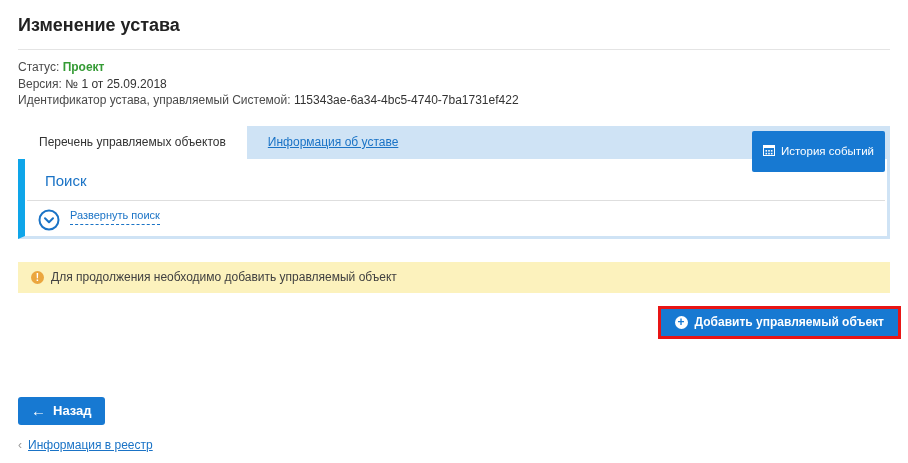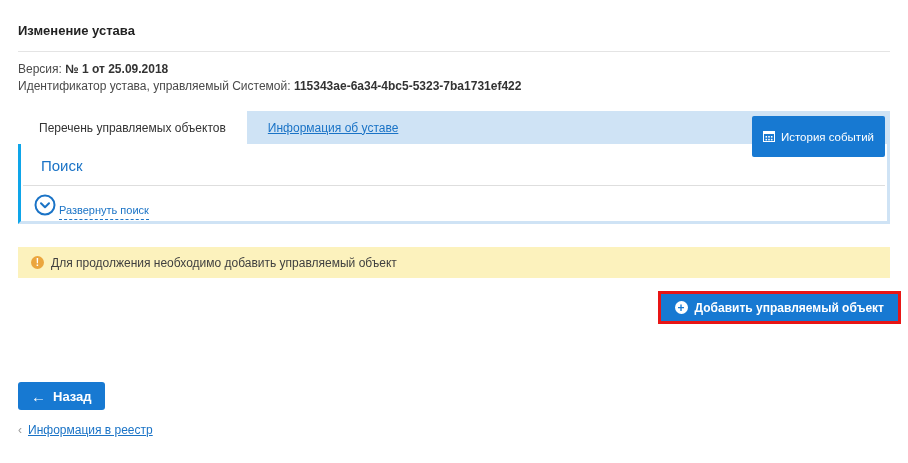--- a/index.html
+++ b/index.html
@@ -7,35 +7,35 @@
   body {
     font-family: "Liberation Sans", sans-serif;
     background: #ffffff;
     color: #333;
     overflow: hidden;
   }
   .wrap { padding: 0 18px; }
 
   
   .page-title {
-    padding-top: 23px;
-    font-size: 13px;
+    padding-top: 15px;
+    font-size: 18px;
     font-weight: bold;
     color: #222;
   }
   .title-rule {
     margin-top: 13px;
     border: none;
     border-top: 1px solid #e4e4e4;
   }
   .meta { margin-top: 9px; font-size: 12px; color: #4a4a4a; }
   .meta-row { line-height: 16.5px; }
   .meta-label { color: #4a4a4a; }
   .status-value { color: #359b35; font-weight: bold; }
-  .meta-bold { color: #333; font-weight: bold; }
+  .meta-bold { color: #333; font-weight: normal; }
 
   
   .panel { margin-top: 17px; }
   .tabbar {
     position: relative;
     display: flex;
     align-items: stretch;
     height: 33px;
     background: #cfe3f5;
   }
@@ -65,39 +65,39 @@
     color: #fff;
     border: none;
     border-radius: 2px;
     font-size: 11.5px;
     font-family: "Liberation Sans", sans-serif;
     padding: 0 11px;
     cursor: pointer;
   }
   .panel-body {
     background: #fff;
-    border-left: 3px solid #0ea5e9;
+    border-left: 7px solid #0ea5e9;
     border-right: 3px solid #cfe3f5;
     border-bottom: 3px solid #cfe3f5;
     height: 80px;
   }
   .search-title {
     padding: 13px 20px 0 20px;
     font-size: 15px;
     color: #1a73c6;
   }
   .search-rule {
     margin: 11px 2px 0 2px;
     border: none;
     border-top: 1px solid #dedede;
   }
   .expand-row {
     display: flex;
-    align-items: flex-end;
-    gap: 3px;
+    align-items: flex-start;
+    gap: 10px;
     padding: 8px 9px 0 13px;
   }
   .expand-link {
     font-size: 11px;
     color: #1a73c6;
     text-decoration: none;
     border-bottom: 1px dashed #1a73c6;
     padding-bottom: 3px;
     cursor: pointer;
   }
@@ -195,26 +195,30 @@
 </head>
 <body>
 
 <div class="wrap">
 
   <h1 class="page-title">Изменение устава</h1>
   <hr class="title-rule">
 
   <div class="meta">
     <div class="meta-row">
+      <span class="meta-label">Статус:</span>
+      <span class="status-value">Проект</span>
+    </div>
+    <div class="meta-row">
       <span class="meta-label">Версия:</span>
       <span class="meta-bold">№ 1 от 25.09.2018</span>
     </div>
     <div class="meta-row">
       <span class="meta-label">Идентификатор устава, управляемый Системой:</span>
-      <span class="meta-bold">115343ae-6a34-4bc5-5323-7ba1731ef422</span>
+      <span class="meta-bold">115343ae-6a34-4bc5-4740-7ba1731ef422</span>
     </div>
   </div>
 
   <div class="panel">
     <div class="tabbar">
       <div class="tab tab-active">Перечень управляемых объектов</div>
       <div class="tab tab-link">Информация об уставе</div>
       <button class="history-btn">
         <span>
           <svg width="12" height="12" viewBox="0 0 12 12">

